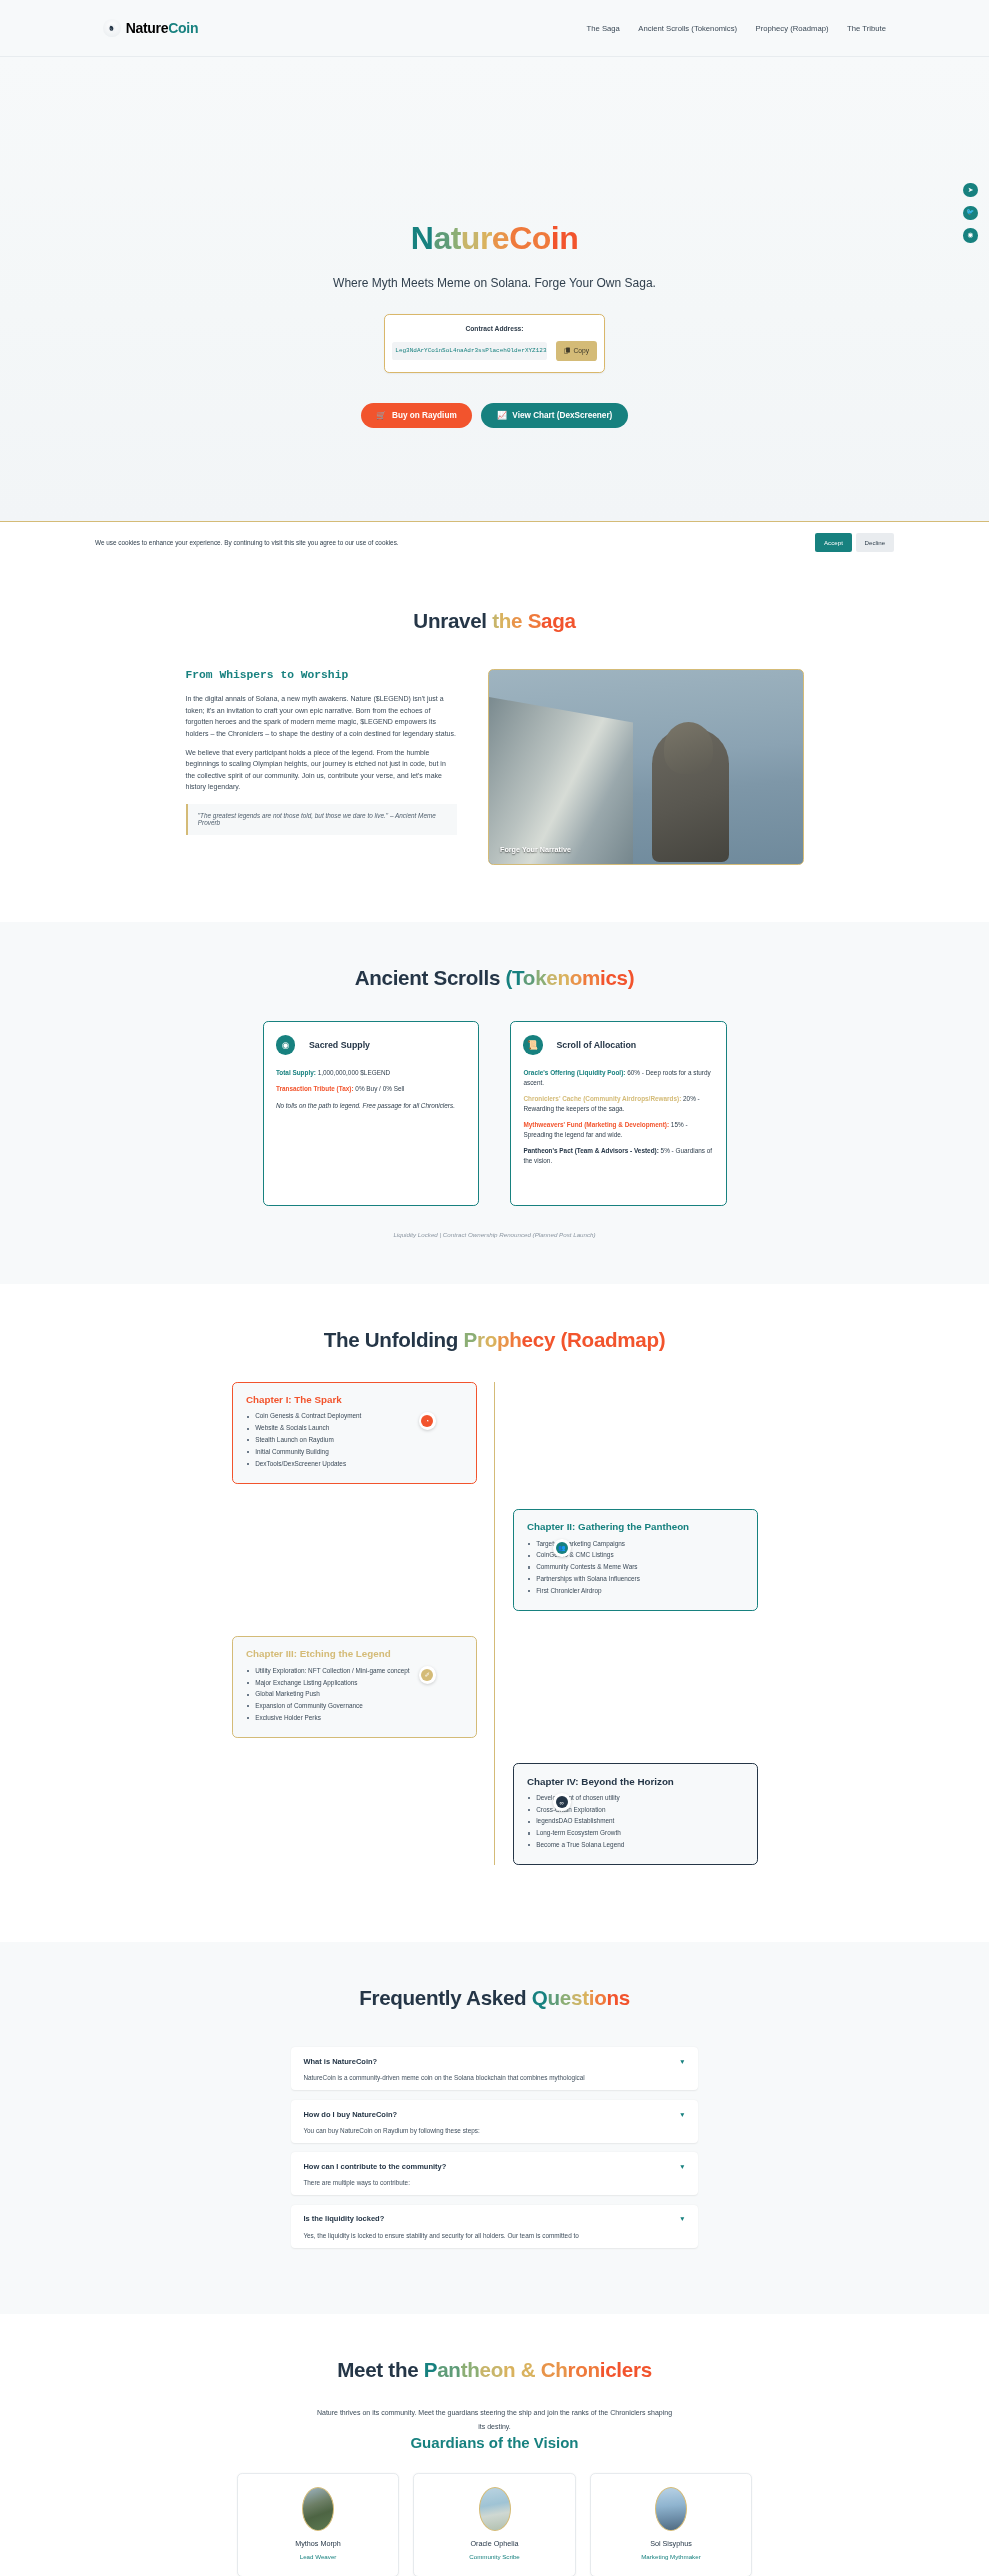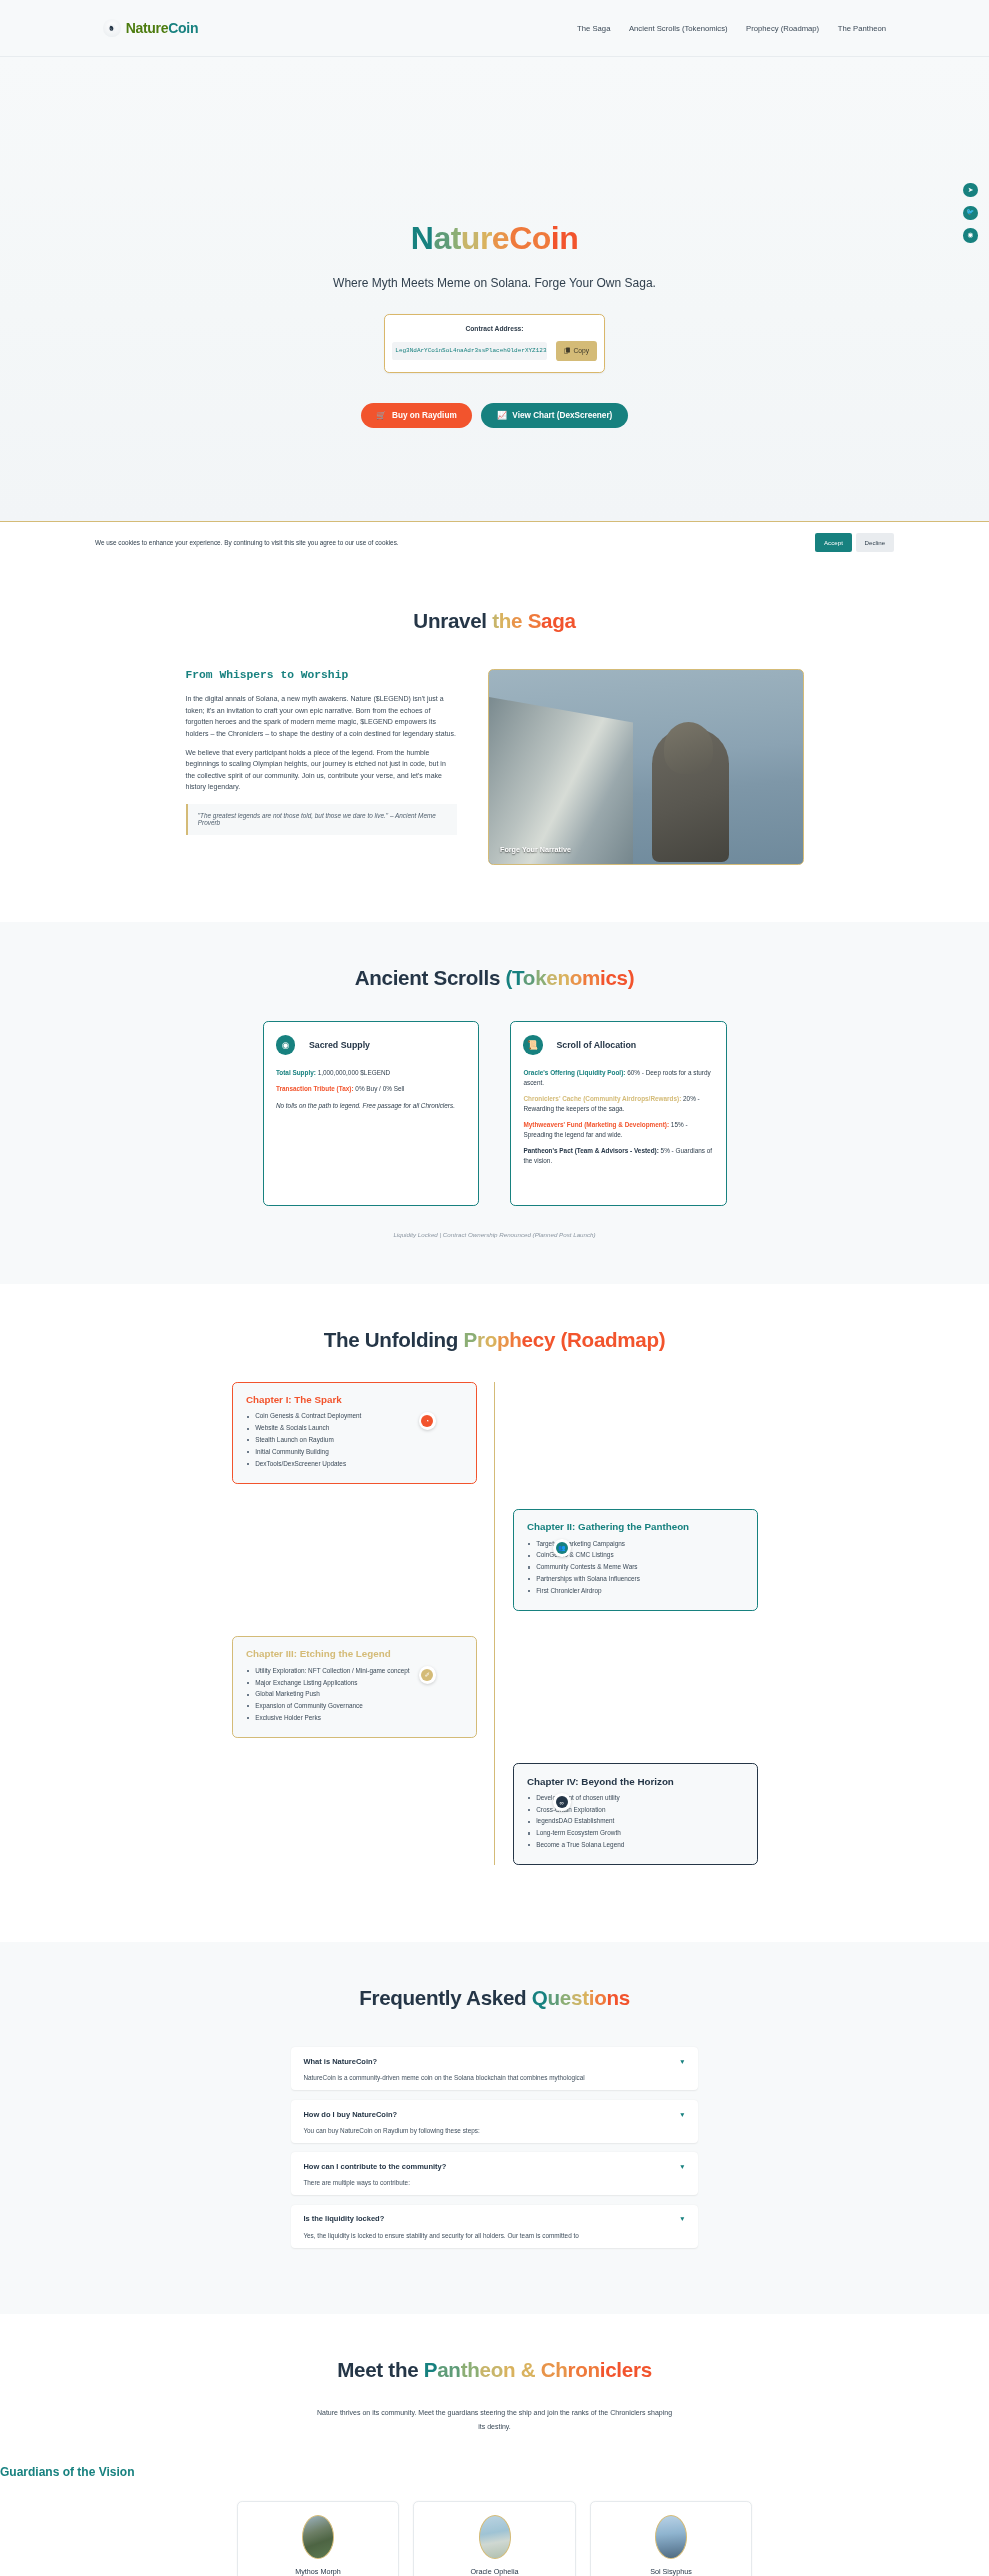--- a/index.html
+++ b/index.html
@@ -18,21 +18,21 @@
     display:flex; align-items:center; padding:0 103px;
   }
   .brand { display:flex; align-items:center; gap:5.2px; }
   .brand-logo {
     width:17.5px; height:17.5px; border-radius:50%;
     background:radial-gradient(circle at 50% 40%, #ffffff 0%, #eef1f3 70%, #dfe5e9 100%);
     display:flex; align-items:center; justify-content:center;
     font-size:9.8px; line-height:1;
   }
   .brand-name { font-size:14px; font-weight:700; letter-spacing:-0.3px; }
-  .brand-name .a { color:#4d7c0f; }
+  .brand-name .a { color:#000000; }
   .brand-name .b { color:#17817f; }
   .nav-links { margin-left:auto; display:flex; align-items:center; gap:18.5px; }
   .nav-links a {
     font-size:7.7px; color:#3c4a57; text-decoration:none; white-space:nowrap;
   }
 
   
   .social-rail {
     position:absolute; right:11.3px; top:183px;
     display:flex; flex-direction:column; gap:8.2px; z-index:40;
@@ -222,21 +222,21 @@
   }
   .faq-chev { margin-left:auto; color:#17817f; font-size:6.7px; }
   .faq-a { padding:0 12.4px 7.2px; font-size:6.4px; color:#41505e; line-height:1.55; }
 
   
   .pan { background:#fff; padding:44px 0 41px; }
   .pan-lede {
     width:361px; margin:24px auto 0; text-align:center;
     font-size:7px; line-height:2.0; color:#3b4a58;
   }
-  .pan-sub { margin-top:31px; font-size:12px; font-weight:700; color:#17817f; }
+  .pan-sub { text-align:center; font-size:15px; font-weight:700; color:#17817f; }
   .pan-cards { width:515px; margin:21.6px auto 0; display:flex; gap:14.4px; }
   .pan-card {
     flex:1; background:#fff; border:0.5px solid #e6eaed; border-radius:5.2px;
     padding:13.4px 9.3px 15.5px; text-align:center; box-shadow:0 0.5px 2.1px rgba(0,0,0,.05);
   }
   .pan-av {
     width:32px; height:44px; margin:0 auto 8.2px; border-radius:50%;
     border:1.5px solid #d4bb77; overflow:hidden; position:relative;
   }
   .av1 { background:linear-gradient(160deg,#9fb6c6 0%,#6d7f66 38%,#4d6443 62%,#5d7a52 100%); }
@@ -259,21 +259,21 @@
         </svg>
       </span>
       <span class="brand-name">
         <span class="a">Nature</span><span class="b">Coin</span>
       </span>
     </div>
     <div class="nav-links">
       <a href="#">The Saga</a>
       <a href="#">Ancient Scrolls (Tokenomics)</a>
       <a href="#">Prophecy (Roadmap)</a>
-      <a href="#">The Pantheon</a>
+      <a href="#">The Tribute</a>
     </div>
   </div>
 
   <div class="social-rail">
     <span class="sbtn tg">➤</span>
     <span class="sbtn tw">🐦</span>
     <span class="sbtn dc">◉</span>
   </div>
 
   <div class="hero">

